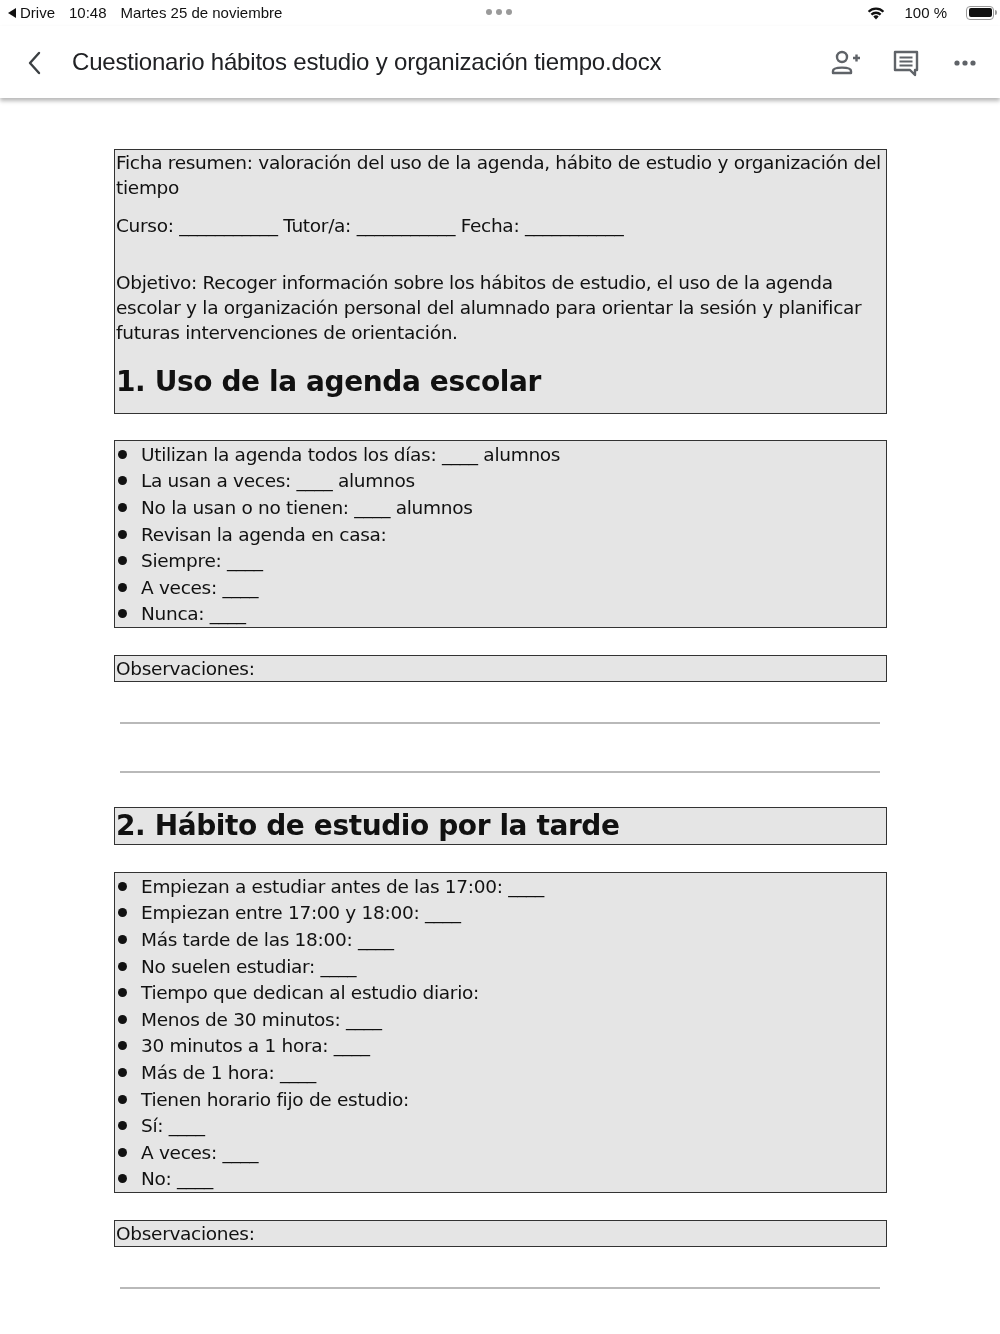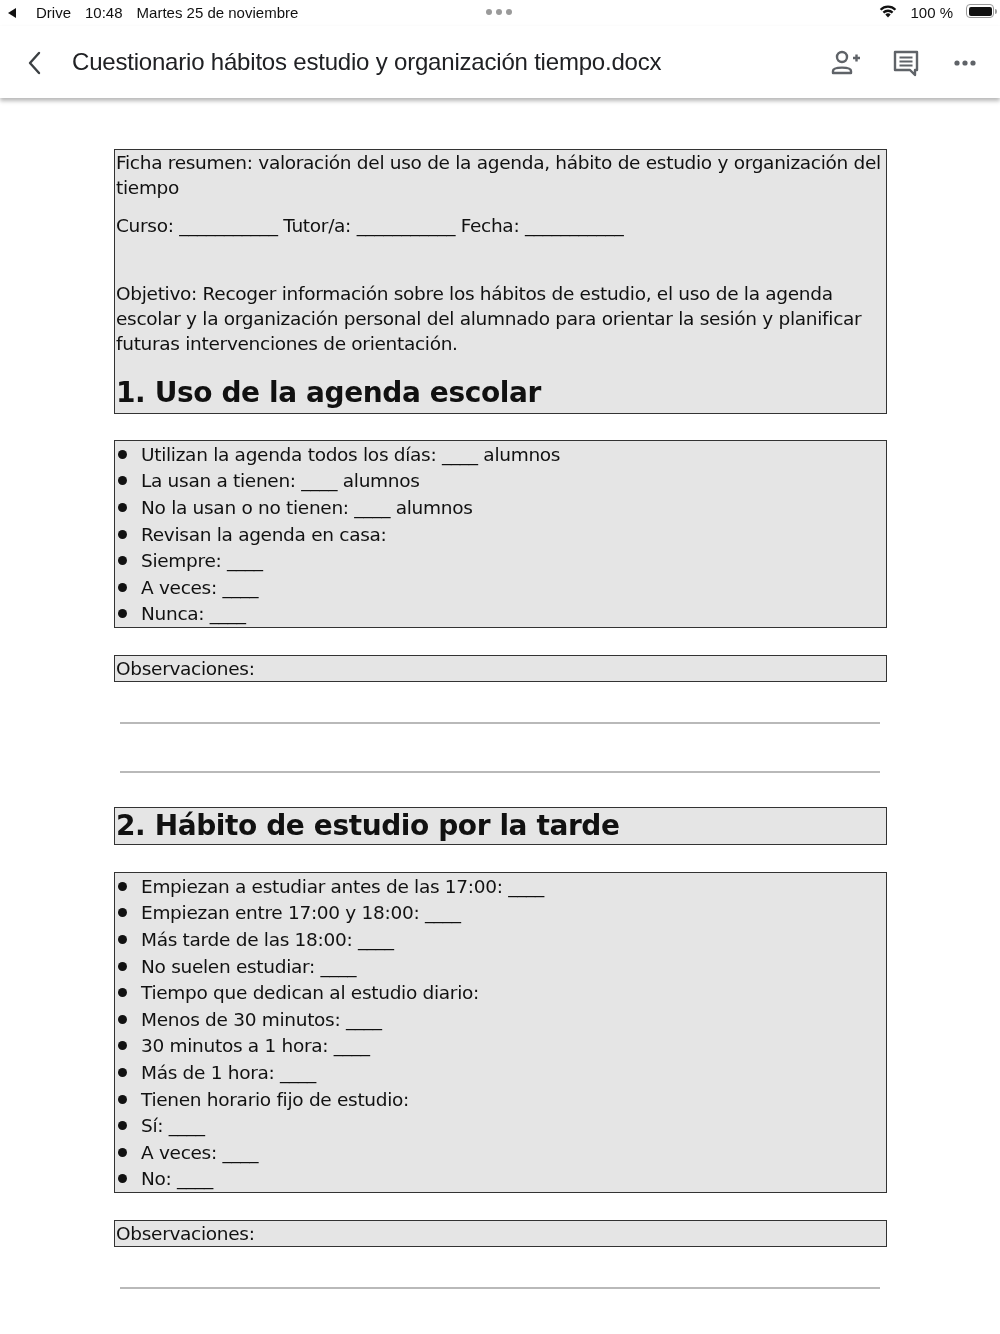--- a/index.html
+++ b/index.html
@@ -2,25 +2,25 @@
 <html><head>
 <meta charset="utf-8">
 <style>
   * { box-sizing: border-box; margin: 0; padding: 0; }
   html, body { width: 1000px; height: 1334px; overflow: hidden; background: #ffffff; }
   body { font-family: "Liberation Sans", sans-serif; color: #111; position: relative; }
 
   
   .statusbar { position: absolute; top: 0; left: 0; width: 1000px; height: 26px; font-size: 15px; color: #111; }
   .sb-left { position: absolute; left: 8px; top: 4px; display: flex; gap: 14px; align-items: center; }
-  .sb-back { display: flex; align-items: center; gap: 20px; }
+  .sb-back { display: flex; align-items: center; gap: 4px; }
   .sb-back .tri { width: 0; height: 0; border-top: 5px solid transparent; border-bottom: 5px solid transparent; border-right: 8px solid #111; }
   .sb-dots { position: absolute; left: 486px; top: 9px; display: flex; gap: 4px; }
   .sb-dots span { width: 6px; height: 6px; border-radius: 50%; background: #9a9a9a; display: block; }
-  .sb-right { position: absolute; right: 6px; top: 4px; display: flex; align-items: flex-start; gap: 13px; }
+  .sb-right { position: absolute; right: 6px; top: 4px; display: flex; align-items: center; gap: 19px; }
   .battery { width: 28px; height: 14px; border: 1.5px solid #9a9a9a; border-radius: 4px; padding: 1.5px; position: relative; }
   .battery .fill { width: 100%; height: 100%; background: #111; border-radius: 2px; }
   .battery::after { content: ""; position: absolute; right: -4px; top: 3.5px; width: 2px; height: 5px; background: #9a9a9a; border-radius: 0 2px 2px 0; }
 
   
   .appbar { position: absolute; top: 26px; left: 0; width: 1000px; height: 72px; background: #fff; box-shadow: 0 3px 4px rgba(0,0,0,0.28); z-index: 2; }
   .back-btn { position: absolute; left: 22px; top: 22px; width: 26px; height: 30px; cursor: pointer; }
   .doc-title { position: absolute; left: 72px; top: 22px; font-size: 24px; color: #202124; letter-spacing: -0.2px; }
   .appbar-icon { position: absolute; top: 20px; width: 34px; height: 34px; cursor: pointer; display: flex; align-items: center; justify-content: center; }
 
@@ -92,33 +92,33 @@
         <circle cx="20" cy="4" r="2.6" fill="#5f6368"></circle>
     </svg>
   </div>
 </div>
 
 <div class="doc">
 
   <div class="box" style="top:51px; height:265px;">
     <div class="box-text" style="margin-top:0px;">Ficha resumen: valoración del uso de la agenda, hábito de estudio y organización del tiempo</div>
     <div class="box-text" style="margin-top:13px;">Curso: ___________ Tutor/a: ___________ Fecha: ___________</div>
-    <div class="box-text" style="margin-top:43px; padding-right:8px;">Objetivo: Recoger información sobre los hábitos de estudio, el uso de la agenda escolar y la organización personal del alumnado para orientar la sesión y planificar futuras intervenciones de orientación.</div>
+    <div class="box-text" style="margin-top:32px; padding-right:8px;">Objetivo: Recoger información sobre los hábitos de estudio, el uso de la agenda escolar y la organización personal del alumnado para orientar la sesión y planificar futuras intervenciones de orientación.</div>
     <div class="heading" style="margin-top:20px;">1. Uso de la agenda escolar</div>
   </div>
 
   <div class="box" style="top:342px; height:188px;">
     <ul class="bullet-list" style="padding-top:0px;">
       <li>
           <span class="dot"></span>
           <span>Utilizan la agenda todos los días: ____ alumnos</span>
         </li>
       <li>
           <span class="dot"></span>
-          <span>La usan a tienen: ____ alumnos</span>
+          <span>La usan a veces: ____ alumnos</span>
         </li>
       <li>
           <span class="dot"></span>
           <span>No la usan o no tienen: ____ alumnos</span>
         </li>
       <li>
           <span class="dot"></span>
           <span>Revisan la agenda en casa:</span>
         </li>
       <li>

